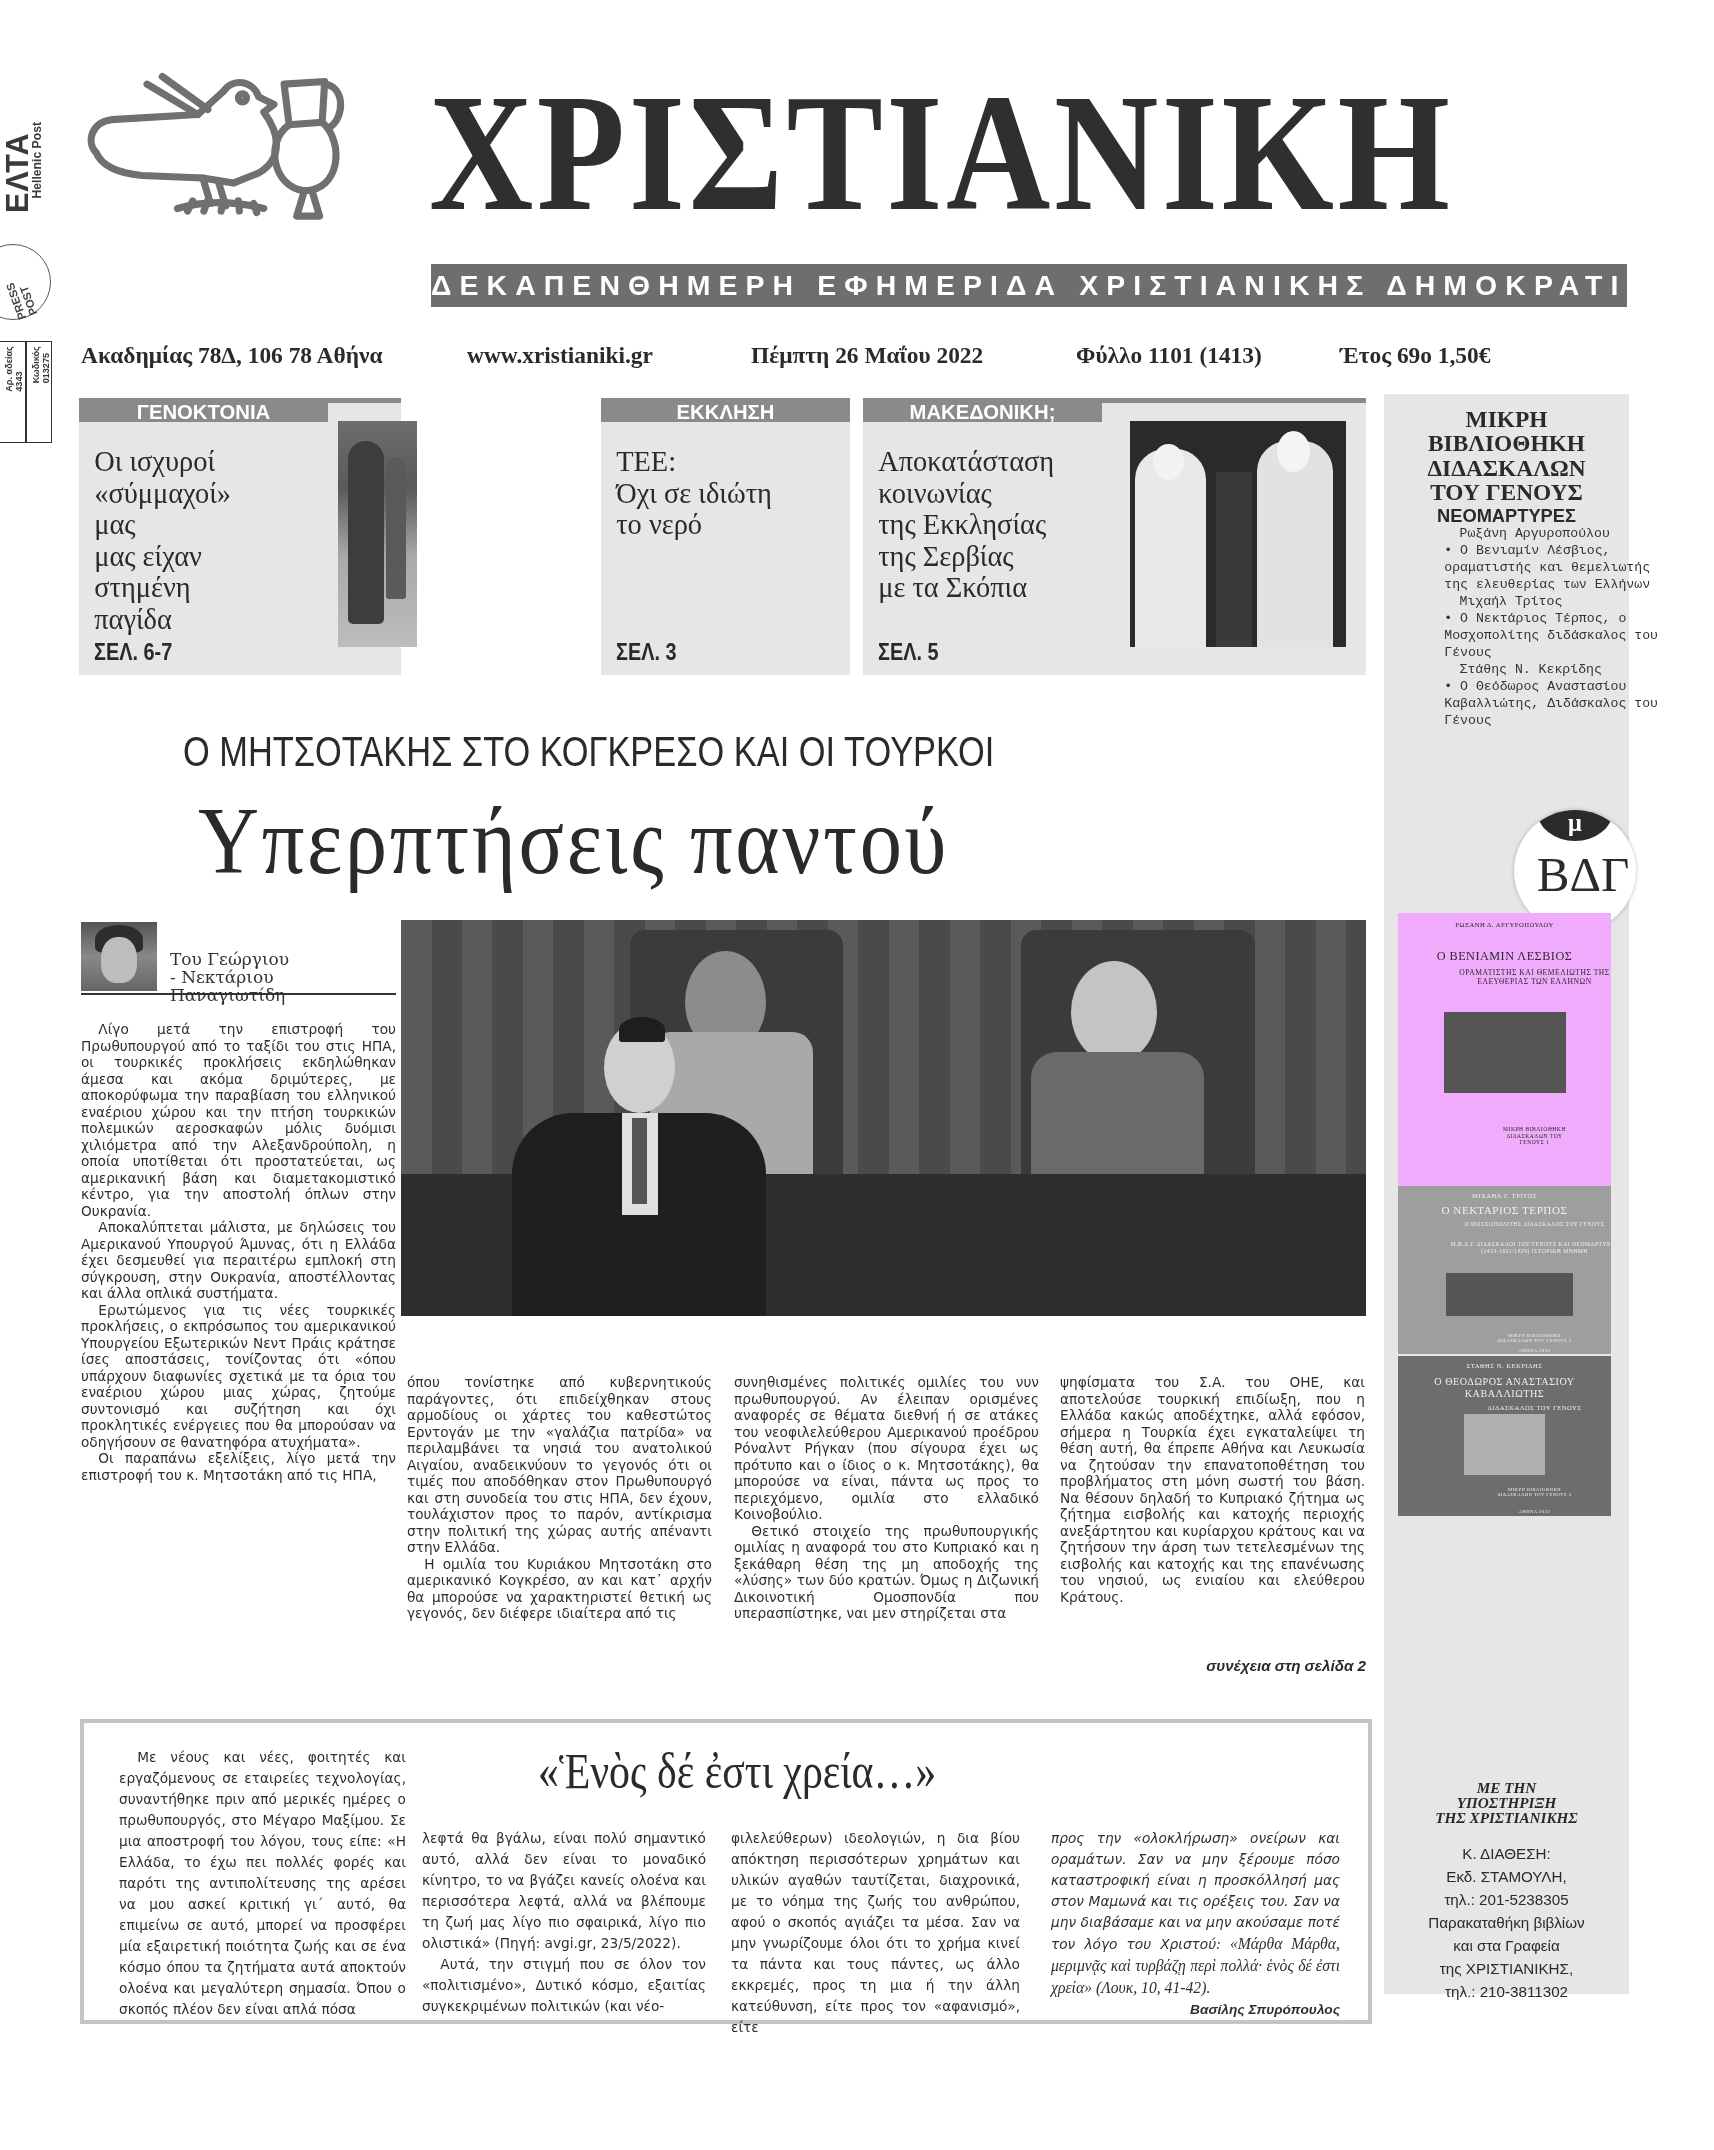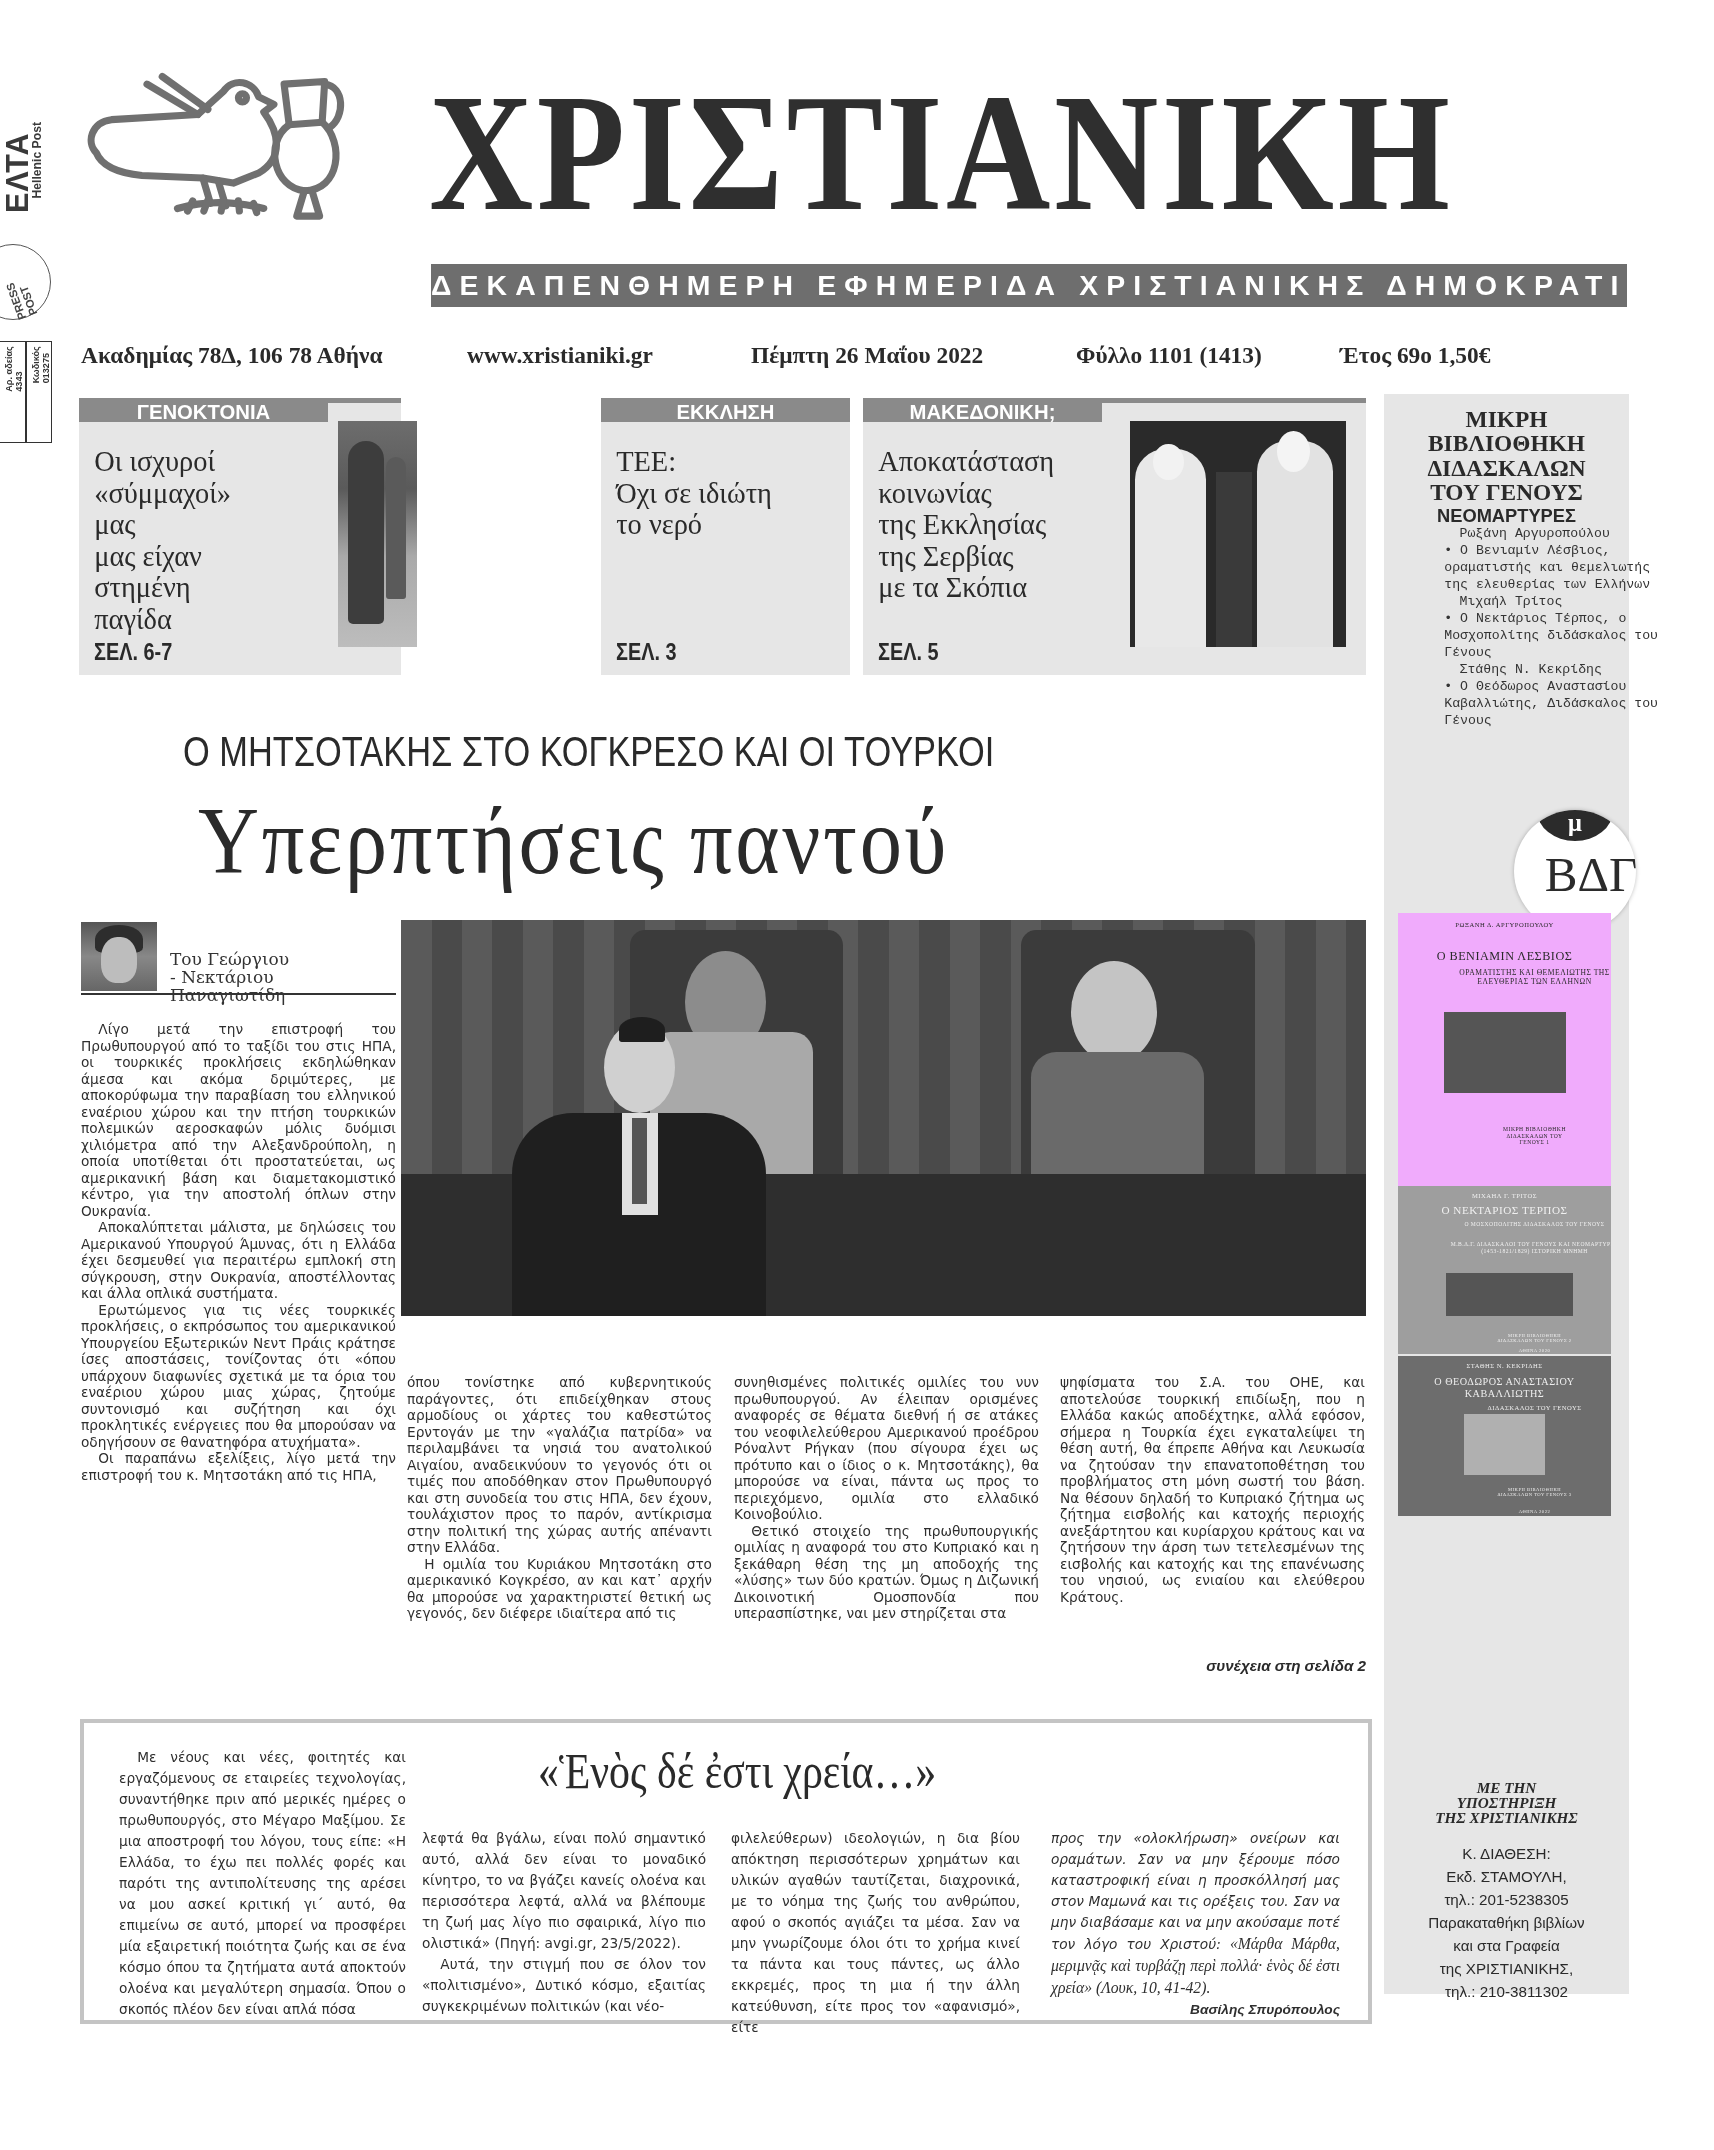--- a/index.html
+++ b/index.html
@@ -34,21 +34,21 @@
 
   
   .sidebar { left: 1384px; top: 394px; width: 245px; height: 1600px; background: #e6e6e6; }
   .sidebar .stitle { position: absolute; left: 0; top: 12.7px; width: 245px; text-align: center; font-family: "Liberation Serif", serif; font-weight: bold; font-size: 23.4px; line-height: 24.4px; color: #2a2a2a; }
   .sidebar .kyk { position: absolute; left: 0; top: 111px; width: 245px; text-align: center; font-family: "Liberation Sans", sans-serif; font-weight: bold; font-size: 18.3px; color: #2a2a2a; }
   .sidebar .books { position: absolute; left: 16.3px; top: 131px; width: 218px; font-family: Liberation Mono, monospace; font-size: 13.2px; line-height: 17px; color: #333; margin-left: 44px; }
   .sidebar .books p { margin: 0; }
   .sidebar .books .ind { padding-left: 15.2px; }
   .badge { position: absolute; left: 1514px; top: 810px; width: 122px; height: 122px; border-radius: 50%; background: #fff; box-shadow: 0 0 4.1px rgba(0,0,0,0.25); overflow: hidden; }
   .badge .top { position: absolute; left: 23px; top: -30.5px; width: 76px; height: 61px; border-radius: 50%; background: #2b2b2b; color: #fff; text-align: center; font-family: "Liberation Serif", serif; font-weight: bold; font-size: 24.4px; line-height: 86px; }
-  .badge .vdg { position: absolute; left: 16px; top: 36px; width: 122px; text-align: center; font-family: "Liberation Serif", serif; font-size: 49px; color: #2b2b2b; }
+  .badge .vdg { position: absolute; left: 8px; top: 36px; width: 122px; text-align: center; font-family: "Liberation Serif", serif; font-size: 49px; color: #2b2b2b; }
   .cover { position: absolute; left: 1398px; width: 213px; overflow: hidden; }
   .cover .c-author { position: absolute; left: 0; width: 100%; text-align: center; font-family: "Liberation Serif", serif; font-size: 6.6px; letter-spacing: 0.5px; }
   .cover .c-title { position: absolute; left: 0; width: 100%; text-align: center; font-family: "Liberation Serif", serif; font-size: 15.2px; letter-spacing: 0.5px; }
   .cover .c-sub { position: absolute; left: 0; width: 100%; text-align: center; font-family: "Liberation Serif", serif; font-size: 7.6px; line-height: 8.6px; letter-spacing: 0.5px; margin-left: 30px; }
   .cover .c-img { position: absolute; }
   .support { position: absolute; left: 1384px; top: 1780px; width: 245px; text-align: center; }
   .support .sh { font-family: Liberation Serif, serif; font-weight: bold; font-style: italic; font-size: 15.2px; line-height: 15.2px; color: #2a2a2a; }
   .support .sb { margin-top: 16.3px; font-family: "Liberation Sans", sans-serif; font-size: 15.2px; line-height: 23px; color: #2a2a2a; }
 
   

